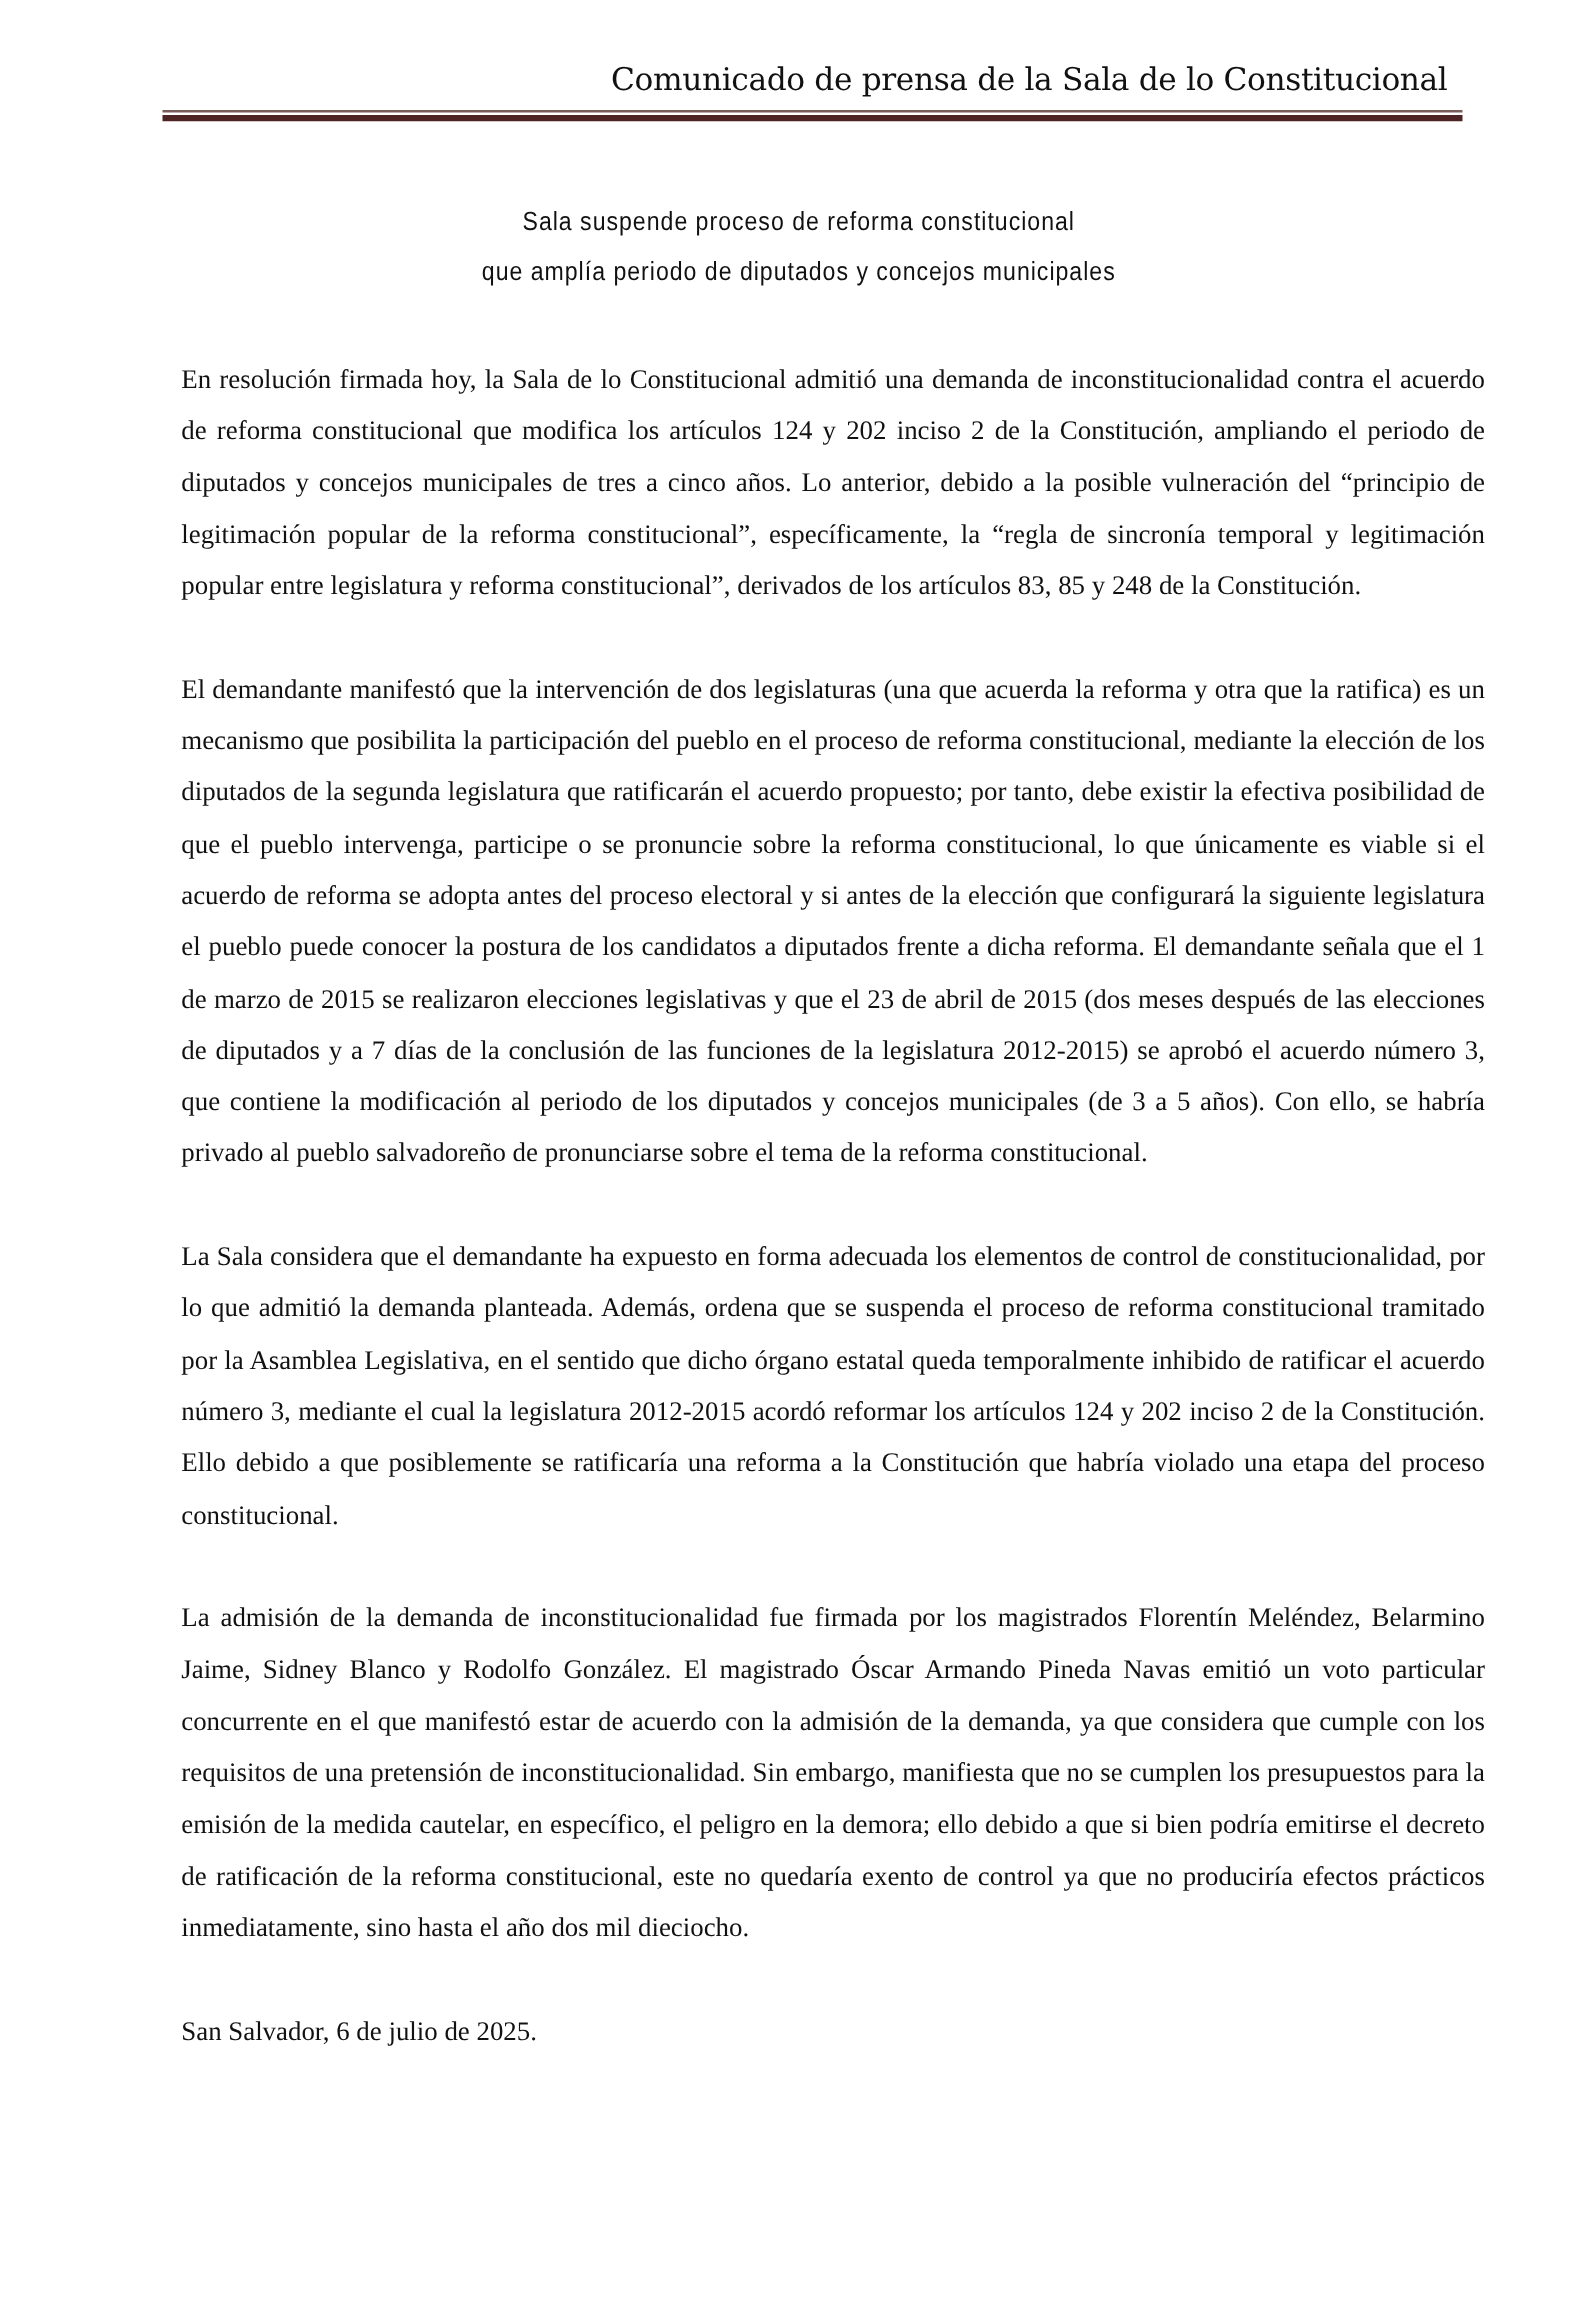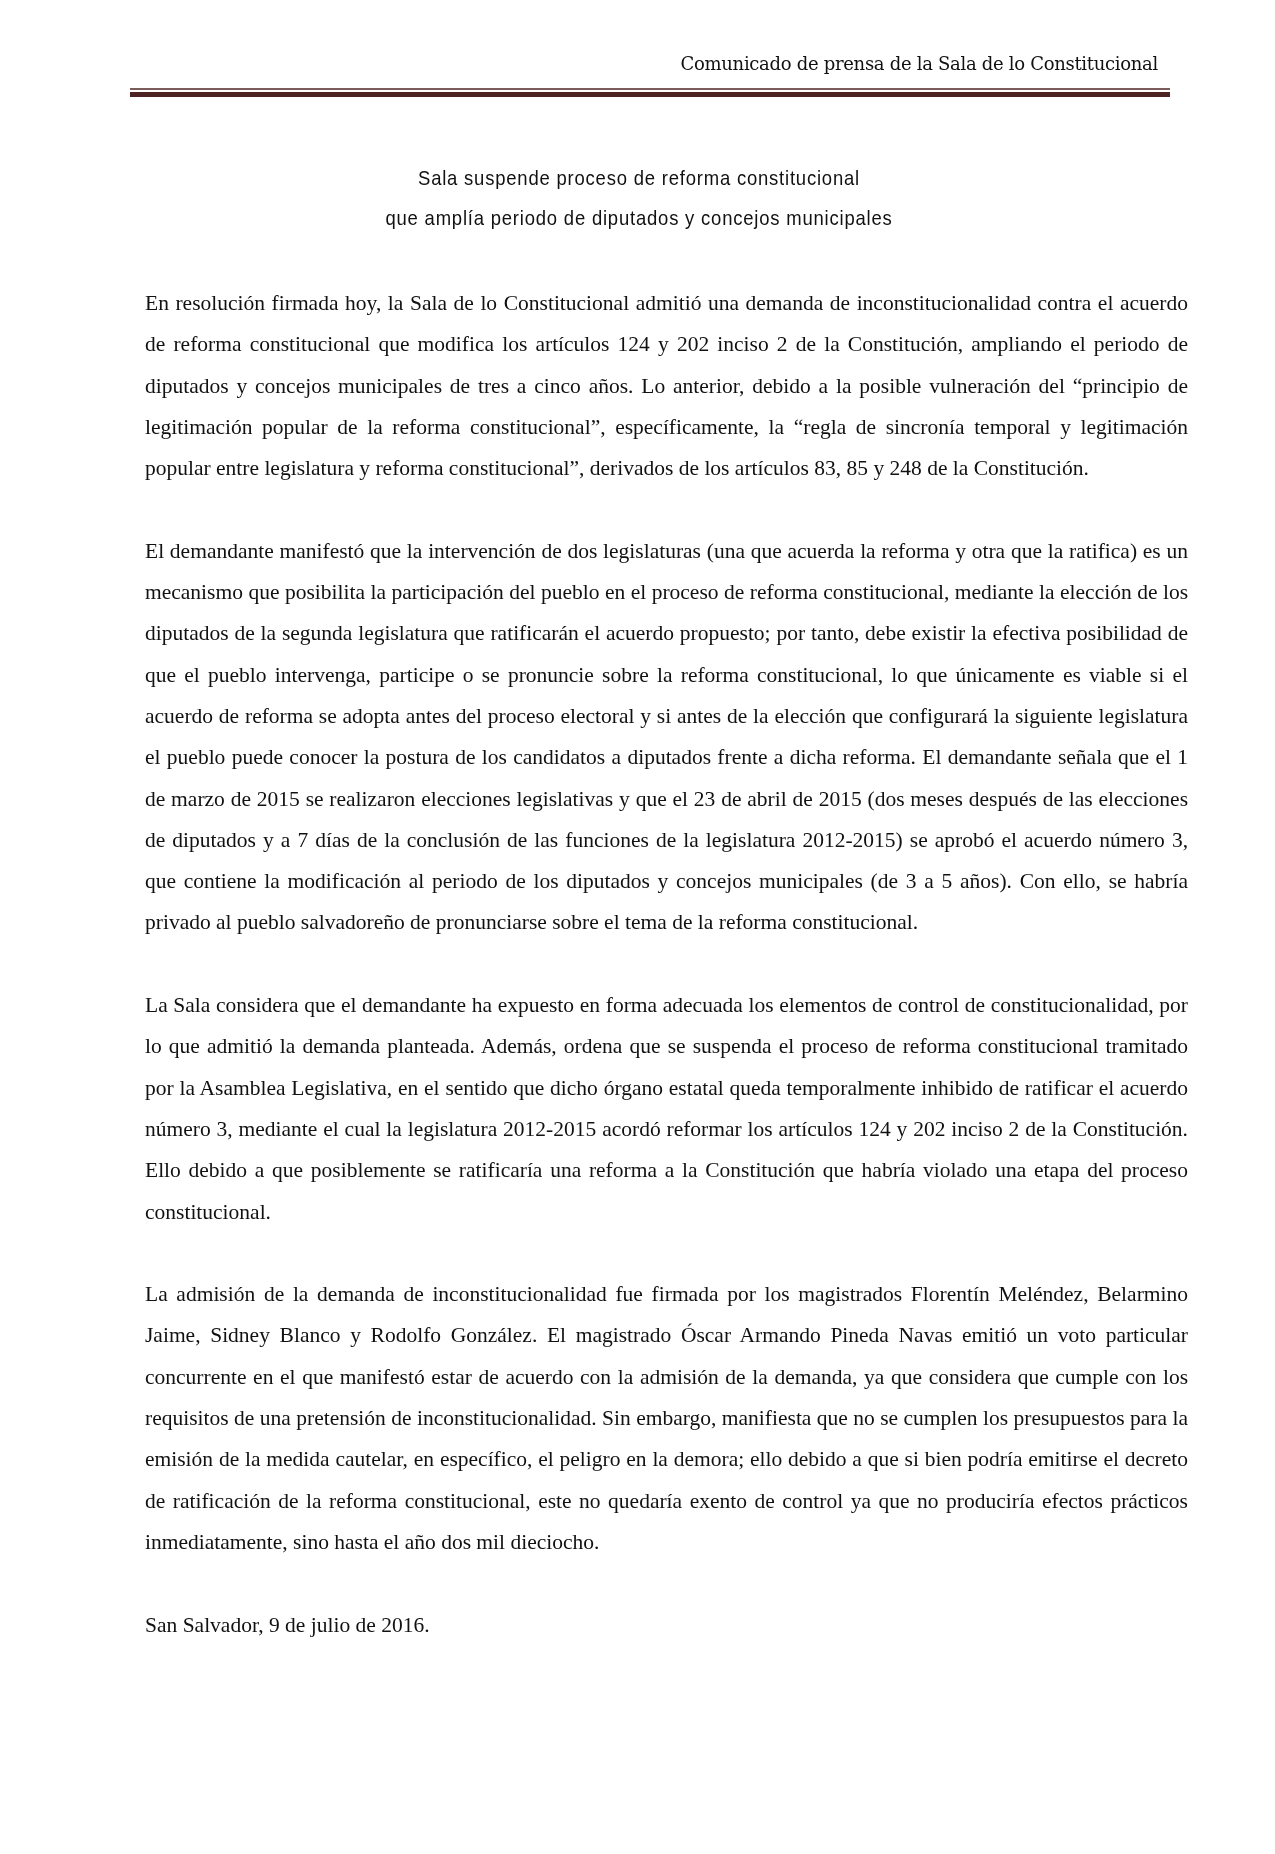--- a/index.html
+++ b/index.html
@@ -16,21 +16,21 @@
   }
   .page-header {
     position: absolute;
     left: 130px;
     top: 44px;
     width: 1040px;
   }
   .header-title {
     text-align: right;
     font-family: "DejaVu Serif", "Liberation Serif", serif;
-    font-size: 18px;
+    font-size: 25px;
     line-height: 40px;
     letter-spacing: -0.3px;
     padding-right: 12px;
     color: #111;
     white-space: nowrap;
   }
   .header-rule {
     margin-top: 4px;
     height: 9px;
     position: relative;
@@ -97,14 +97,14 @@
 <div class="subtitle">
   <div>Sala suspende proceso de reforma constitucional</div>
   <div>que amplía periodo de diputados y concejos municipales</div>
 </div>
 
 <main class="body-text">
   <p>En resolución firmada hoy, la Sala de lo Constitucional admitió una demanda de inconstitucionalidad contra el acuerdo de reforma constitucional que modifica los artículos 124 y 202 inciso 2 de la Constitución, ampliando el periodo de diputados y concejos municipales de tres a cinco años. Lo anterior, debido a la posible vulneración del “principio de legitimación popular de la reforma constitucional”, específicamente, la “regla de sincronía temporal y legitimación popular entre legislatura y reforma constitucional”, derivados de los artículos 83, 85 y 248 de la Constitución.</p>
   <p>El demandante manifestó que la intervención de dos legislaturas (una que acuerda la reforma y otra que la ratifica) es un mecanismo que posibilita la participación del pueblo en el proceso de reforma constitucional, mediante la elección de los diputados de la segunda legislatura que ratificarán el acuerdo propuesto; por tanto, debe existir la efectiva posibilidad de que el pueblo intervenga, participe o se pronuncie sobre la reforma constitucional, lo que únicamente es viable si el acuerdo de reforma se adopta antes del proceso electoral y si antes de la elección que configurará la siguiente legislatura el pueblo puede conocer la postura de los candidatos a diputados frente a dicha reforma. El demandante señala que el 1 de marzo de 2015 se realizaron elecciones legislativas y que el 23 de abril de 2015 (dos meses después de las elecciones de diputados y a 7 días de la conclusión de las funciones de la legislatura 2012-2015) se aprobó el acuerdo número 3, que contiene la modificación al periodo de los diputados y concejos municipales (de 3 a 5 años). Con ello, se habría privado al pueblo salvadoreño de pronunciarse sobre el tema de la reforma constitucional.</p>
   <p>La Sala considera que el demandante ha expuesto en forma adecuada los elementos de control de constitucionalidad, por lo que admitió la demanda planteada. Además, ordena que se suspenda el proceso de reforma constitucional tramitado por la Asamblea Legislativa, en el sentido que dicho órgano estatal queda temporalmente inhibido de ratificar el acuerdo número 3, mediante el cual la legislatura 2012-2015 acordó reformar los artículos 124 y 202 inciso 2 de la Constitución. Ello debido a que posiblemente se ratificaría una reforma a la Constitución que habría violado una etapa del proceso constitucional.</p>
   <p>La admisión de la demanda de inconstitucionalidad fue firmada por los magistrados Florentín Meléndez, Belarmino Jaime, Sidney Blanco y Rodolfo González. El magistrado Óscar Armando Pineda Navas emitió un voto particular concurrente en el que manifestó estar de acuerdo con la admisión de la demanda, ya que considera que cumple con los requisitos de una pretensión de inconstitucionalidad. Sin embargo, manifiesta que no se cumplen los presupuestos para la emisión de la medida cautelar, en específico, el peligro en la demora; ello debido a que si bien podría emitirse el decreto de ratificación de la reforma constitucional, este no quedaría exento de control ya que no produciría efectos prácticos inmediatamente, sino hasta el año dos mil dieciocho.</p>
-  <p class="date-line">San Salvador, 9 de julio de 2016.</p>
+  <p class="date-line">San Salvador, 6 de julio de 2025.</p>
 </main>
 
 </body></html>

